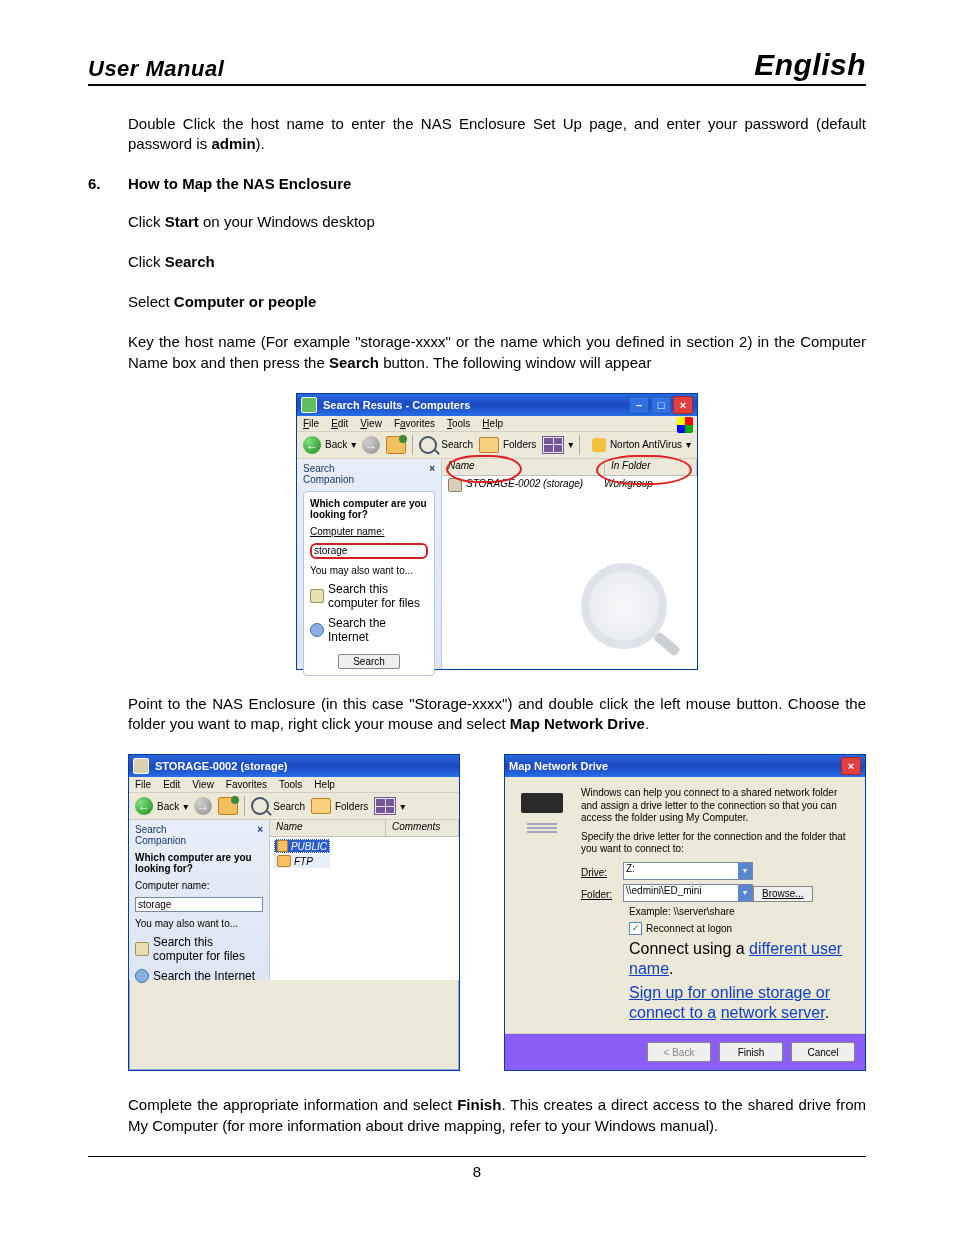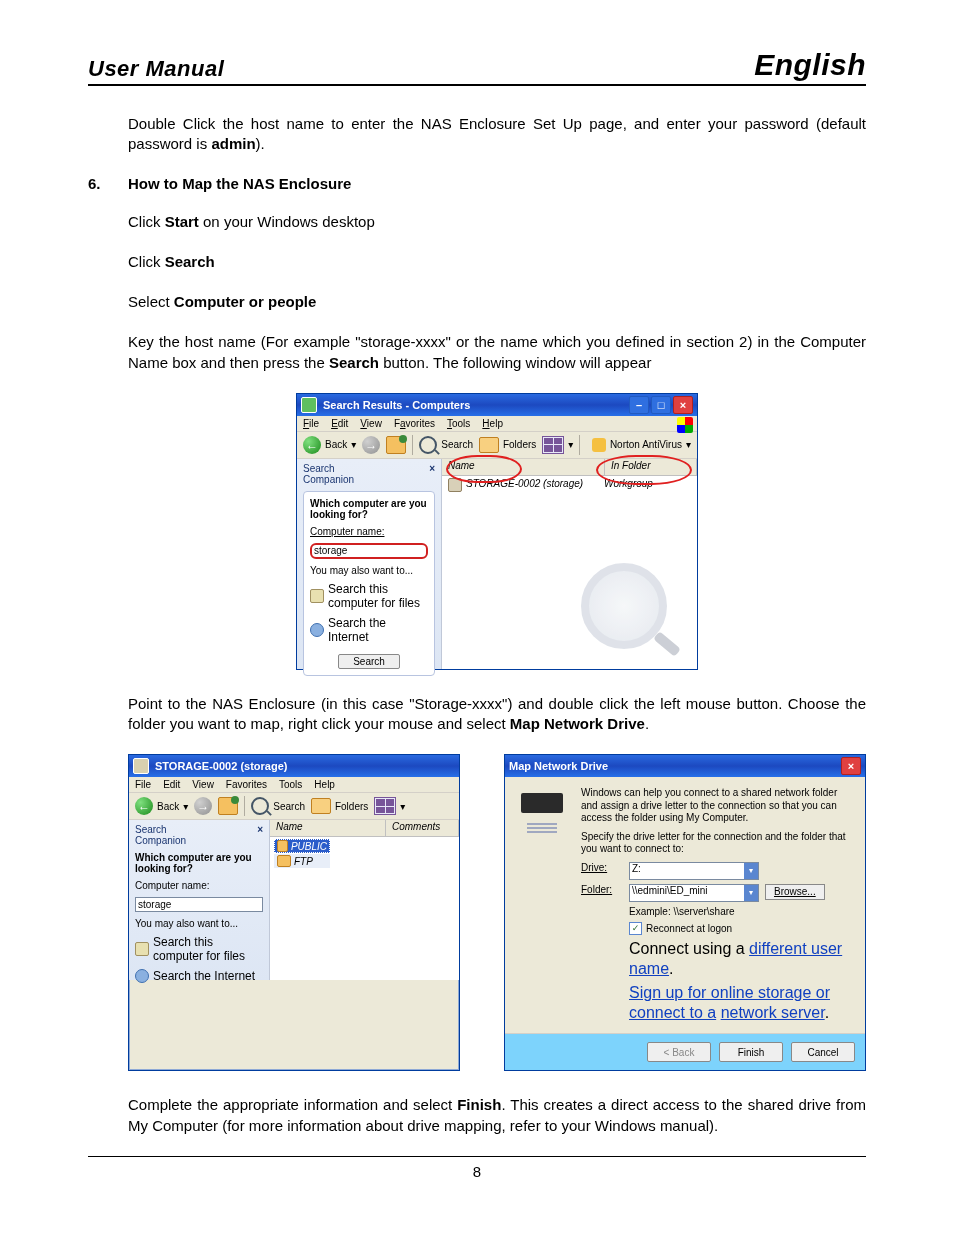--- a/index.html
+++ b/index.html
@@ -296,21 +296,21 @@
     width: 42px; height: 20px; background:#2a2a2a; border-radius:2px;
     position:absolute; left:6px; top:6px;
   }
   .dlg-ic .line {
     width: 30px; height: 2px; background:#a0a8c0;
     position:absolute; left:12px; top:36px;
     box-shadow: 0 4px 0 #a0a8c0, 0 8px 0 #a0a8c0;
   }
   .dlg-text { flex:1; font-size:10px; color:#000; line-height:1.25; }
   .dlg-text p { margin: 0 0 6px 0; }
-  .dlg-form-row { display:flex; align-items:flex-start; gap:6px; margin-bottom:4px; }
+  .dlg-form-row { display:flex; align-items:flex-end; gap:0; margin-bottom:4px; }
   .dlg-form-row .lbl { width: 42px; text-decoration: underline; }
   .dlg-select {
     border:1px solid #7a8aa0; background:#fff; height:16px;
     font-size:10px; padding:0 16px 0 2px;
     position:relative;
   }
   .dlg-select.sel1 { width: 110px; }
   .dlg-select.sel2 { width: 110px; }
   .dlg-select::after {
     content:"▾"; color:#fff; background:#5a86d0;
@@ -321,21 +321,21 @@
   .dlg-browse {
     border:1px solid #888; background:#efefef; padding:0 8px;
     height:16px; font-size:10px; text-decoration: underline;
   }
   .dlg-example { font-size:10px; margin: 2px 0 4px 48px; }
   .dlg-check { display:flex; align-items:center; gap:4px; margin-left:48px; font-size:10px; }
   .dlg-check .cb { width:11px; height:11px; border:1px solid #5a86d0; background:#fff; display:flex; align-items:center; justify-content:center; font-size:9px; color:#2a6a2a; }
   .dlg-linktext { font-size:16px; margin: 4px 0 0 48px; }
   .dlg-linktext .lnk { color:#1040c0; text-decoration: underline; }
   .dlg-footer {
-    background:#7dd3fc; border-top:1px solid #d4d0c8;
+    background:#8b5cf6; border-top:1px solid #d4d0c8;
     padding: 8px 10px;
     display:flex; justify-content:flex-end; gap:8px;
   }
   .dlg-footer button {
     width: 64px; height: 20px;
     border:1px solid #888; background:#efefef;
     font-size:10px; border-radius:2px;
   }
   .dlg-footer button.disabled { color:#888; }
 

